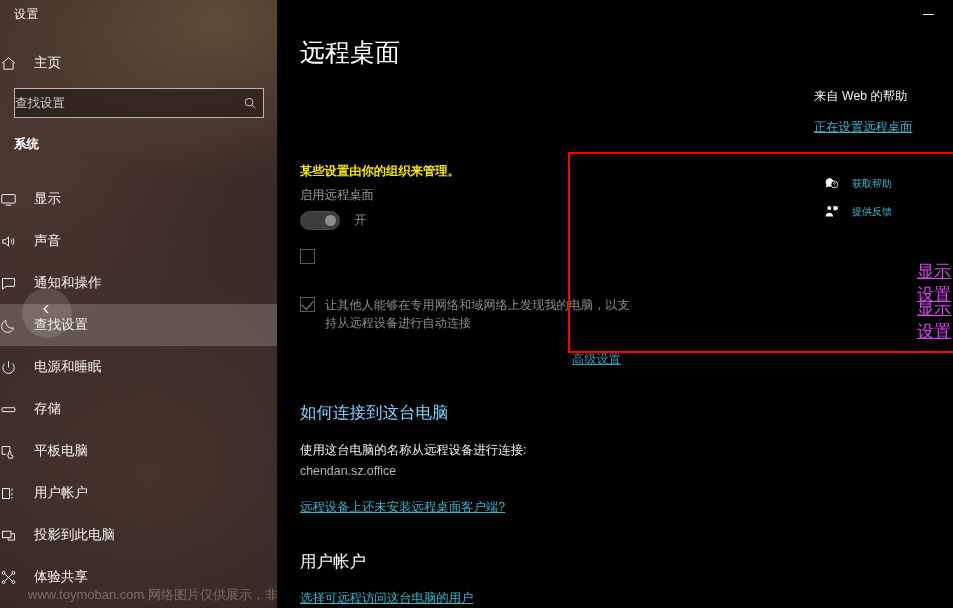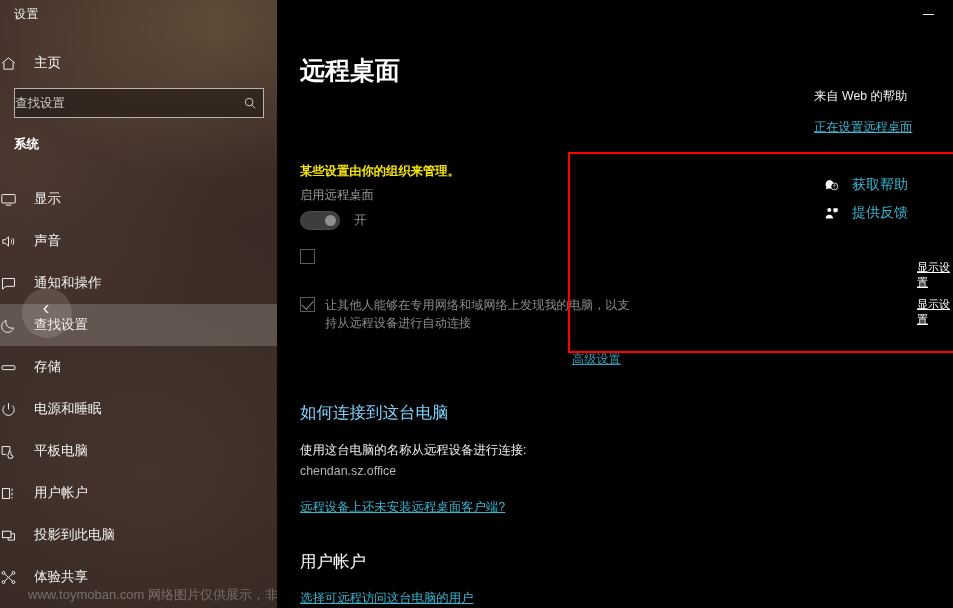--- a/index.html
+++ b/index.html
@@ -78,22 +78,22 @@
   
   #main { position:absolute; left:277px; top:0; width:676px; height:608px; background:#000; }
   #minimize-btn {
     position:absolute; right:6px; top:2px; width:38px; height:24px;
     display:flex; align-items:center; justify-content:center;
     color:#e9e9e9; font-size:13px;
   }
   #minimize-btn .dash { width:11px; height:1px; background:#e9e9e9; }
 
   #page-title {
-    position:absolute; left:23px; top:54px;
-    font-size:25px; color:#ffffff; font-weight:bold;
+    position:absolute; left:23px; top:36px;
+    font-size:25px; color:#ffffff; font-weight:normal;
   }
   #page-desc {
     position:absolute; left:23px; top:93px; width:385px;
     font-size:12.3px; line-height:19px; color:#eeeeee;
   }
 
   
   #red-box {
     position:absolute; left:291px; top:152px; width:437px; height:201px;
     border:2px solid #fe0000; pointer-events:none; z-index:5;
@@ -127,21 +127,21 @@
   .cb.checked::after {
     content:""; position:absolute; left:3px; top:0px;
     width:6px; height:10px; border:solid #8a8a8a;
     border-width:0 1.6px 1.6px 0; transform: rotate(42deg);
   }
   .cb-text { font-size:12.2px; line-height:18px; color:#8c8c8c; }
   #cb-row-1 { top:248px; width:420px; }
   #cb-row-2 { top:296px; width:340px; }
 
   .showsettings-link {
-    position:absolute; font-size:11px; color:#ffffff;
+    position:absolute; font-size:17px; color:#d946ef;
     text-decoration:underline; cursor:pointer;font-family:Liberation Serif, serif;
   }
   #show-settings-1 { left:640px; top:260px; }
   #show-settings-2 { left:640px; top:297px; }
 
   #advanced-link {
     position:absolute; left:295px; top:351px;
     font-size:12.2px; color:#2e9fb5; text-decoration:underline; z-index:1;
   }
 
@@ -176,21 +176,21 @@
   #help-title { position:absolute; left:0; top:88px; font-size:12.3px; color:#f0f0f0; }
   #help-setup-link {
     position:absolute; left:0; top:119px; font-size:12.3px;
     color:#37b6d0; text-decoration:underline;
   }
   .help-link-row { position:absolute; display:flex; align-items:center; }
   .help-link-row .hic {
     width:22px; min-width:22px; display:flex; align-items:center; justify-content:center;
     color:#ffffff; margin-right:10px;
   }
-  .help-link-row .htxt { font-size:14px; color:#37b6d0; }
+  .help-link-row .htxt { font-size:10px; color:#37b6d0; }
   #help-get { left:6px; top:176px; }
   #help-feedback { left:6px; top:204px; }
 
   svg { display:block; }
 </style>
 </head>
 <body>
 
 <div id="app">
 
@@ -257,34 +257,34 @@
           <svg width="17" height="17" viewBox="0 0 24 24" fill="none" stroke="currentColor" stroke-width="1.4">
             <path d="M19 15.5A8.5 8.5 0 0 1 8.5 5a8.5 8.5 0 1 0 10.5 10.5z"></path>
           </svg>
         </span>
         <span class="lbl">查找设置</span>
       </div>
 
       <div class="nav-row">
         <span class="ic">
           <svg width="17" height="17" viewBox="0 0 24 24" fill="none" stroke="currentColor" stroke-width="1.4">
-            <rect x="3" y="9.5" width="18" height="5.5" rx="1"></rect>
-          </svg>
-        </span>
-        <span class="lbl">存储</span>
-      </div>
-
-      <div class="nav-row">
-        <span class="ic">
-          <svg width="17" height="17" viewBox="0 0 24 24" fill="none" stroke="currentColor" stroke-width="1.4">
             <path d="M12 3v9"></path>
               <path d="M6.5 6.5a8 8 0 1 0 11 0"></path>
           </svg>
         </span>
         <span class="lbl">电源和睡眠</span>
+      </div>
+
+      <div class="nav-row">
+        <span class="ic">
+          <svg width="17" height="17" viewBox="0 0 24 24" fill="none" stroke="currentColor" stroke-width="1.4">
+            <rect x="3" y="9.5" width="18" height="5.5" rx="1"></rect>
+          </svg>
+        </span>
+        <span class="lbl">存储</span>
       </div>
 
       <div class="nav-row">
         <span class="ic">
           <svg width="17" height="17" viewBox="0 0 24 24" fill="none" stroke="currentColor" stroke-width="1.4">
             <path d="M3 5h11v7.5"></path>
               <path d="M3 5v11h6"></path>
             <path d="M13 11.5c1.5 0 2.5 1 2.5 2.5v3l3 1.5-1 3h-5l-1.5-3.5z"></path>
           </svg>
         </span>

